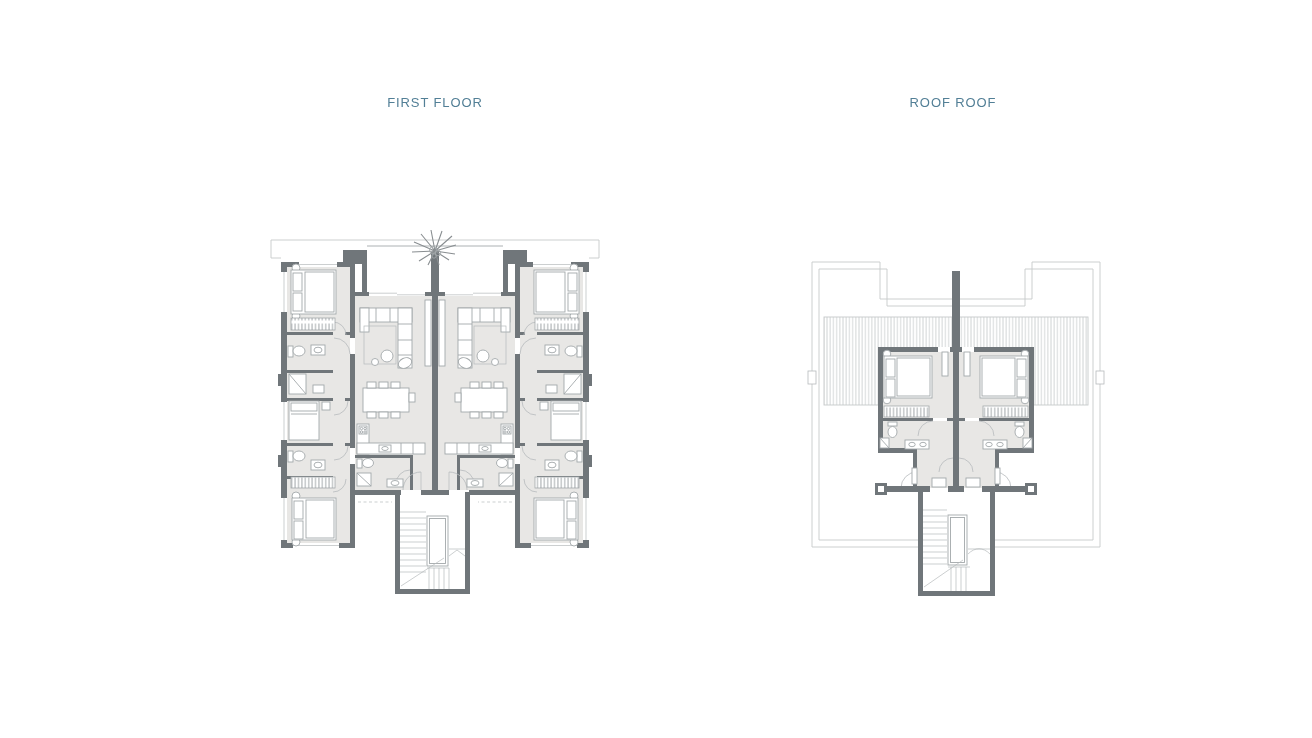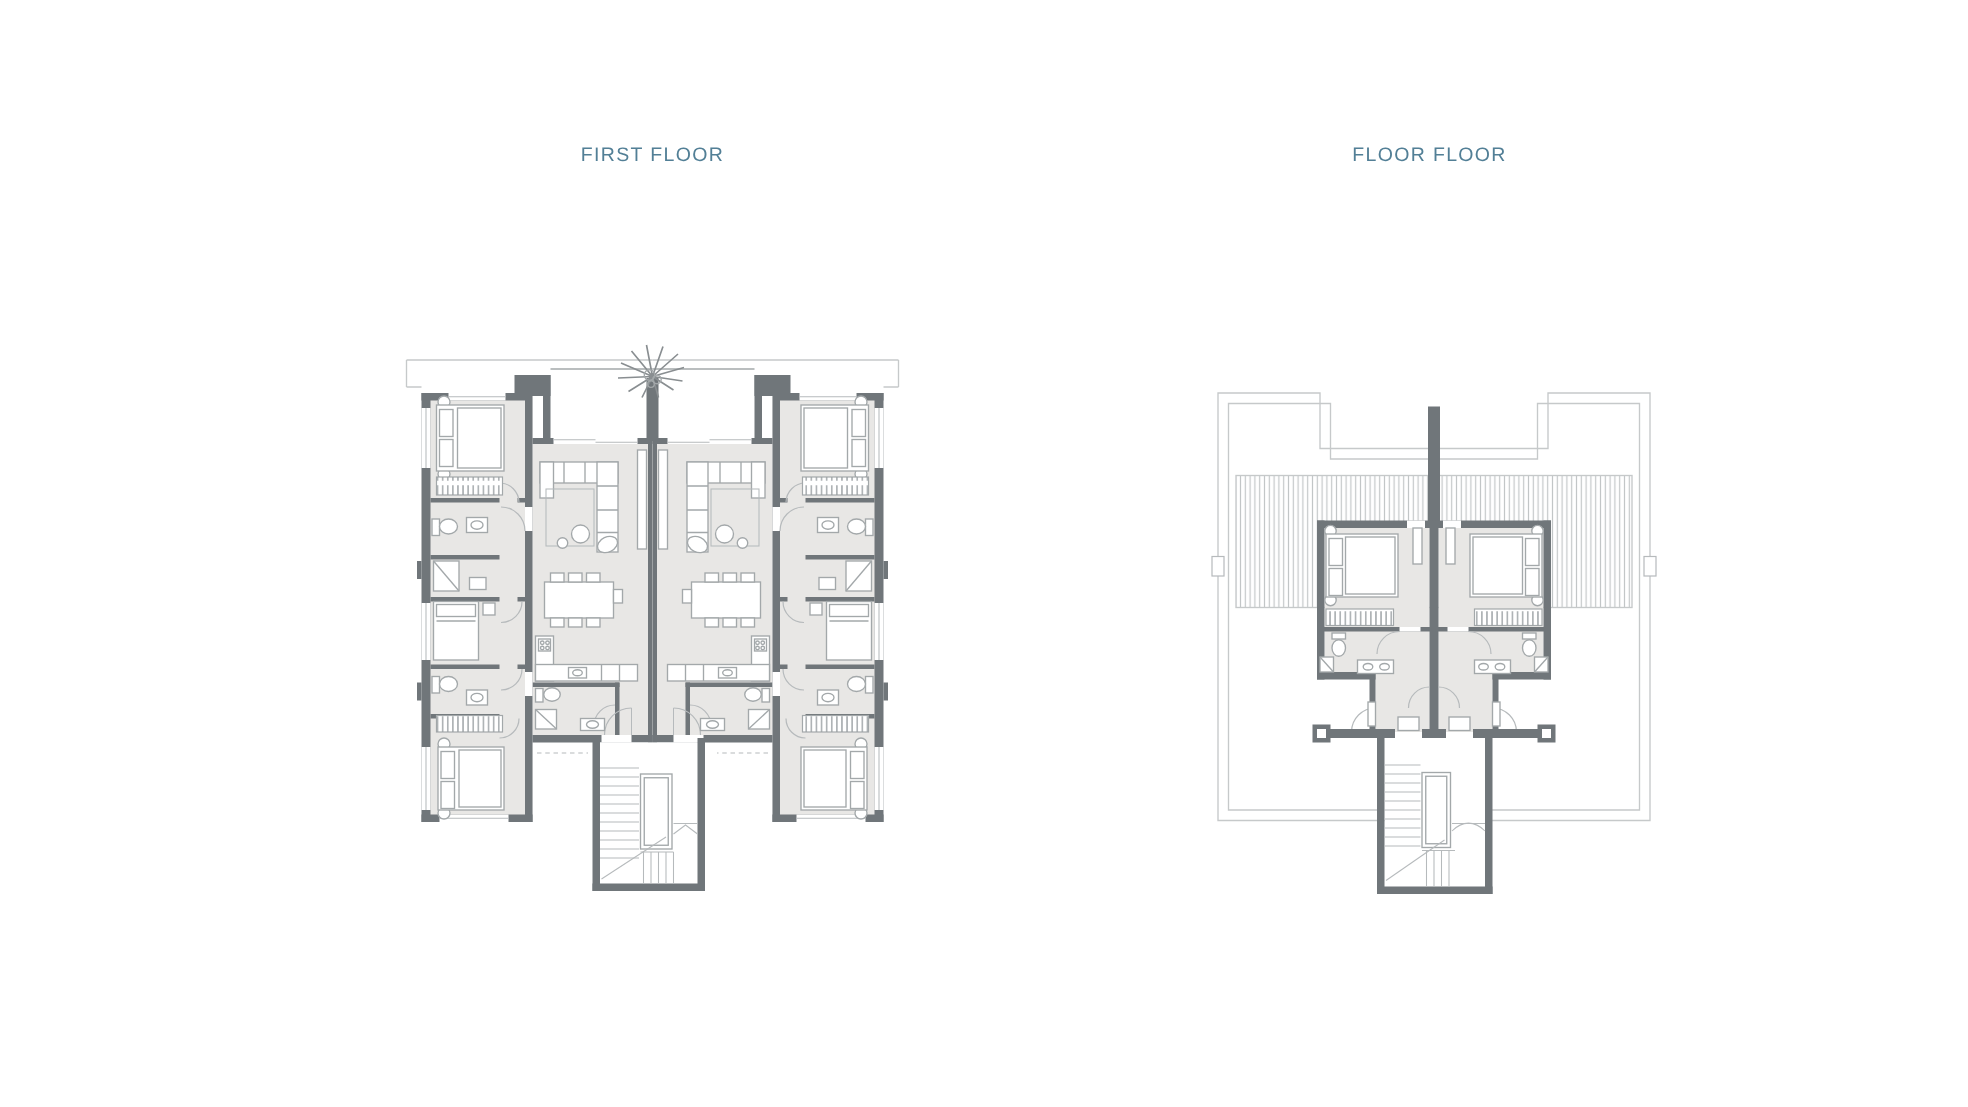--- a/index.html
+++ b/index.html
@@ -17,21 +17,21 @@
   .thin{fill:none;stroke:var(--outline-line,#c6c9ca);stroke-width:0.9;}
   .arc{fill:none;stroke:var(--detail-line,#b6babc);stroke-width:0.8;}
   .hatchrect{fill:#ffffff;stroke:var(--furniture-line,#a3a8aa);stroke-width:0.8;}
 </style>
 </head>
 <body style="background: rgb(255, 255, 255);">
 
 <div class="stage">
 
   <div class="plan-title" id="title-first">FIRST FLOOR</div>
-  <div class="plan-title" id="title-roof">FLOOR FLOOR</div>
+  <div class="plan-title" id="title-roof">ROOF ROOF</div>
 
   <svg class="blueprint" width="1312" height="738" viewBox="0 0 1312 738">
     <defs>
       <pattern id="perg" width="3.2" height="10" patternUnits="userSpaceOnUse">
         <path d="M1.6,0 V10" stroke="#c2c6c7" stroke-width="0.8"></path>
       </pattern>
       <pattern id="hatch" width="3.4" height="14" patternUnits="userSpaceOnUse">
         <path d="M1.7,1.5 V12.5" stroke="#9aa0a3" stroke-width="0.9"></path>
       </pattern>
     </defs>

